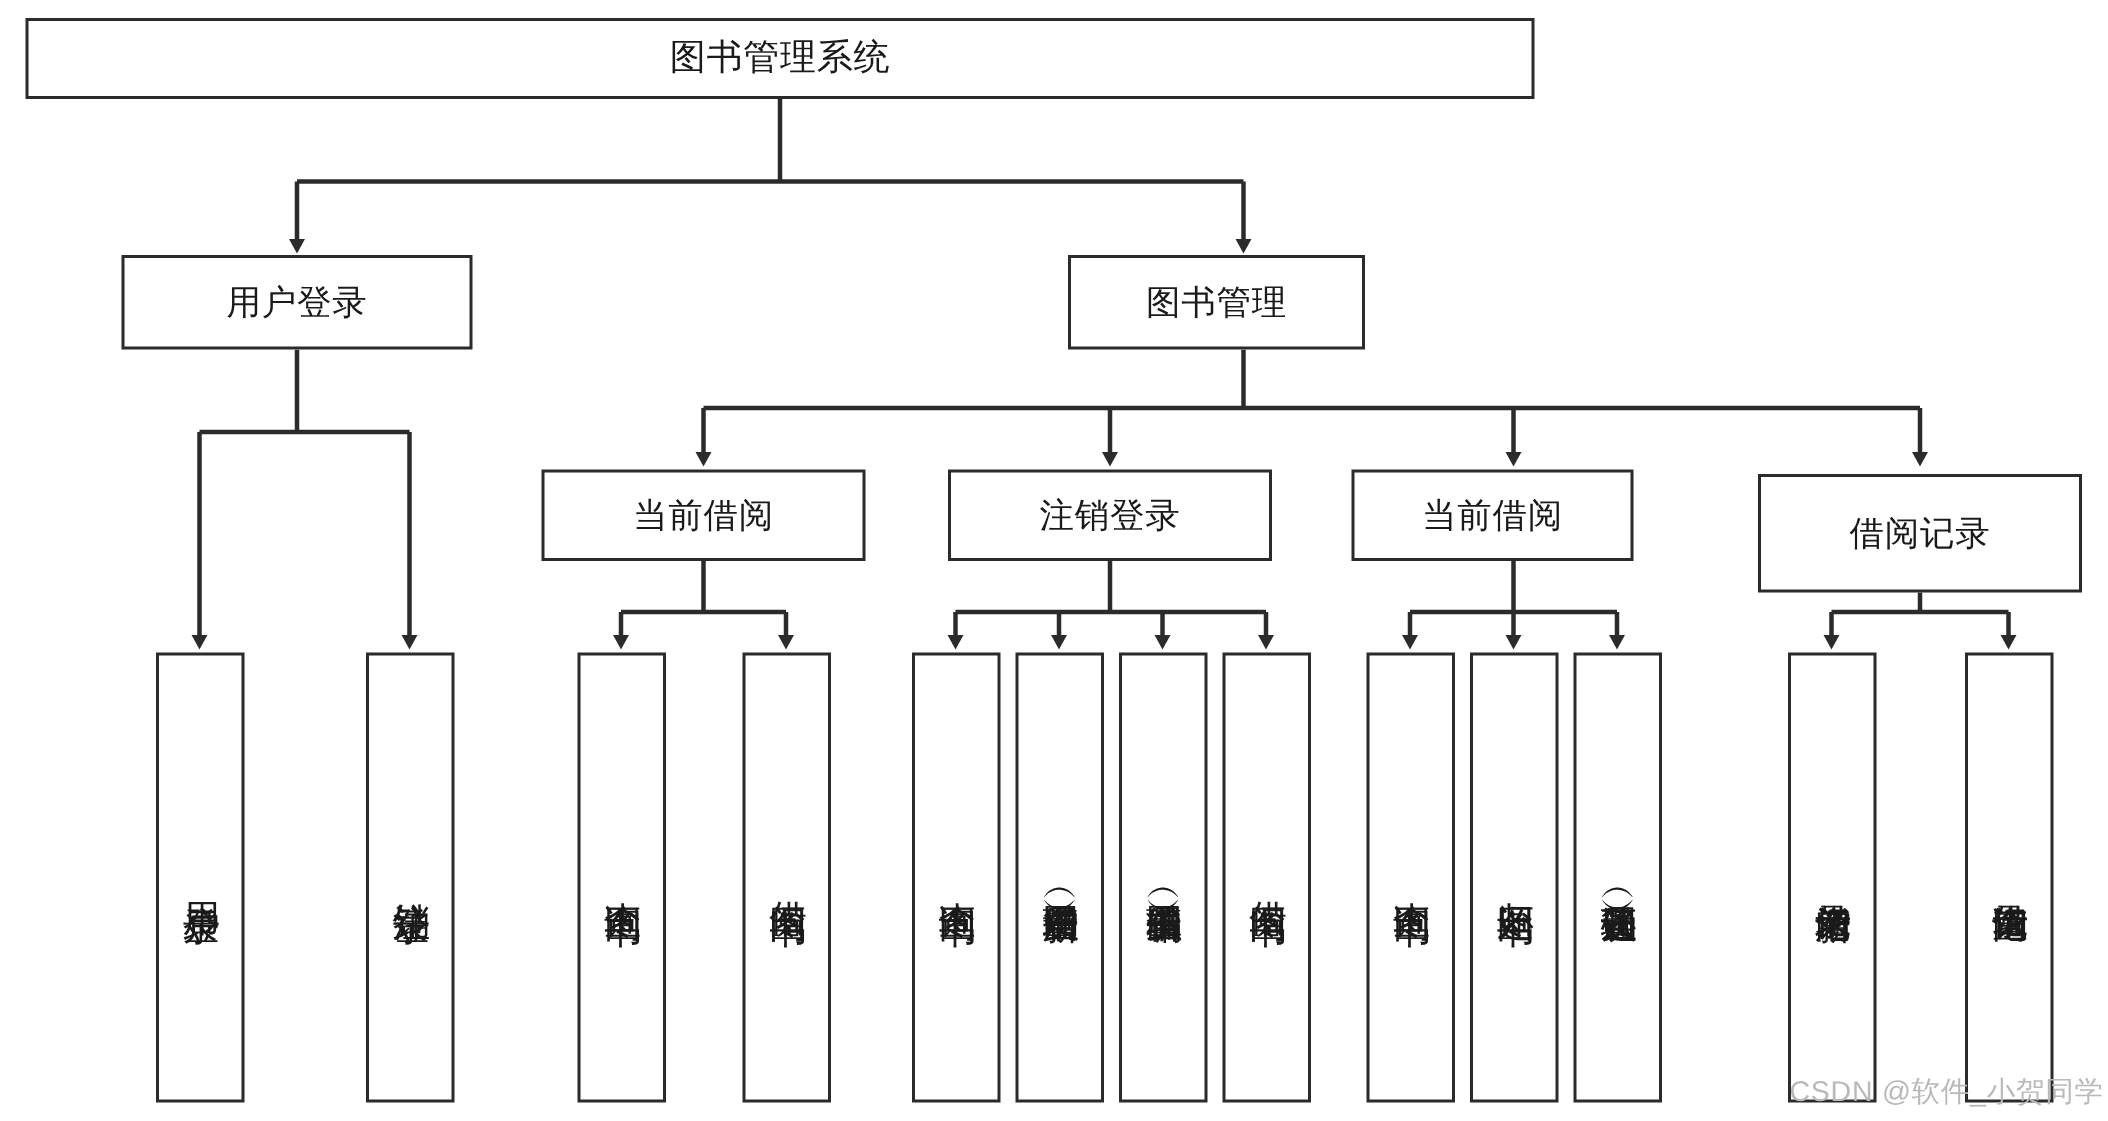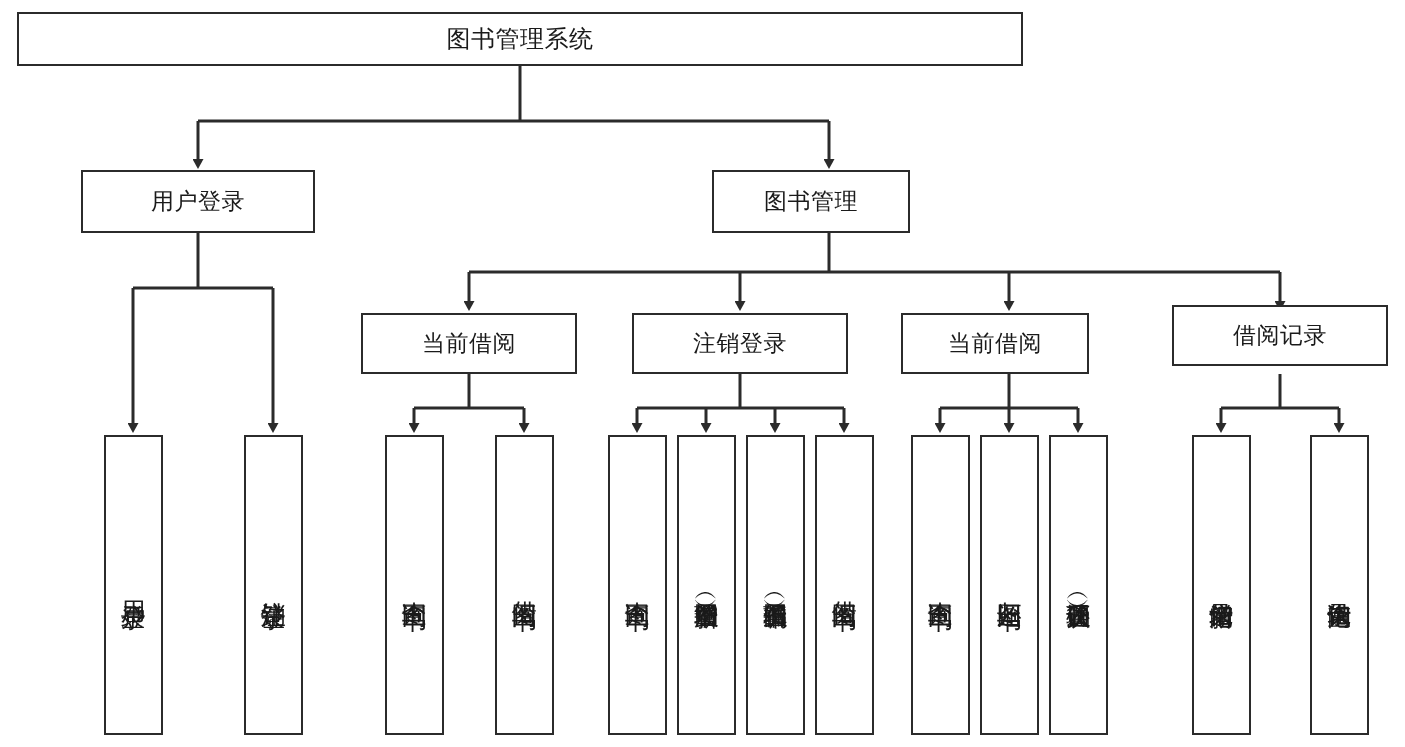--- a/index.html
+++ b/index.html
@@ -142,21 +142,21 @@
 
   <div class="node horiz" style="left:361px; top:313px; width:216px; height:61px;">
     <span class="label">当前借阅</span>
   </div>
   <div class="node horiz" style="left:632px; top:313px; width:216px; height:61px;">
     <span class="label">注销登录</span>
   </div>
   <div class="node horiz" style="left:901px; top:313px; width:188px; height:61px;">
     <span class="label">当前借阅</span>
   </div>
-  <div class="node horiz" style="left:1172px; top:305px; width:216px; height:61px;">
+  <div class="node horiz" style="left:1172px; top:316px; width:216px; height:79px;">
     <span class="label">借阅记录</span>
   </div>
 
   <div class="node vert" style="left:104px; top:435px; width:59px; height:300px;">
     <span class="label">用户登录</span>
   </div>
   <div class="node vert" style="left:244px; top:435px; width:59px; height:300px;">
     <span class="label">注销登录</span>
   </div>
 
@@ -190,14 +190,15 @@
     <span class="label">确认归还（管理员）</span>
   </div>
 
   <div class="node vert tight" style="left:1192px; top:435px; width:59px; height:300px;">
     <span class="label">新增借阅记录</span>
   </div>
   <div class="node vert tight" style="left:1310px; top:435px; width:59px; height:300px;">
     <span class="label">查询借阅记录</span>
   </div>
 
+  <div class="watermark" style="left:1193px; top:715px;">CSDN @软件_小贺同学</div>
 
 </div>
 
 </body></html>

